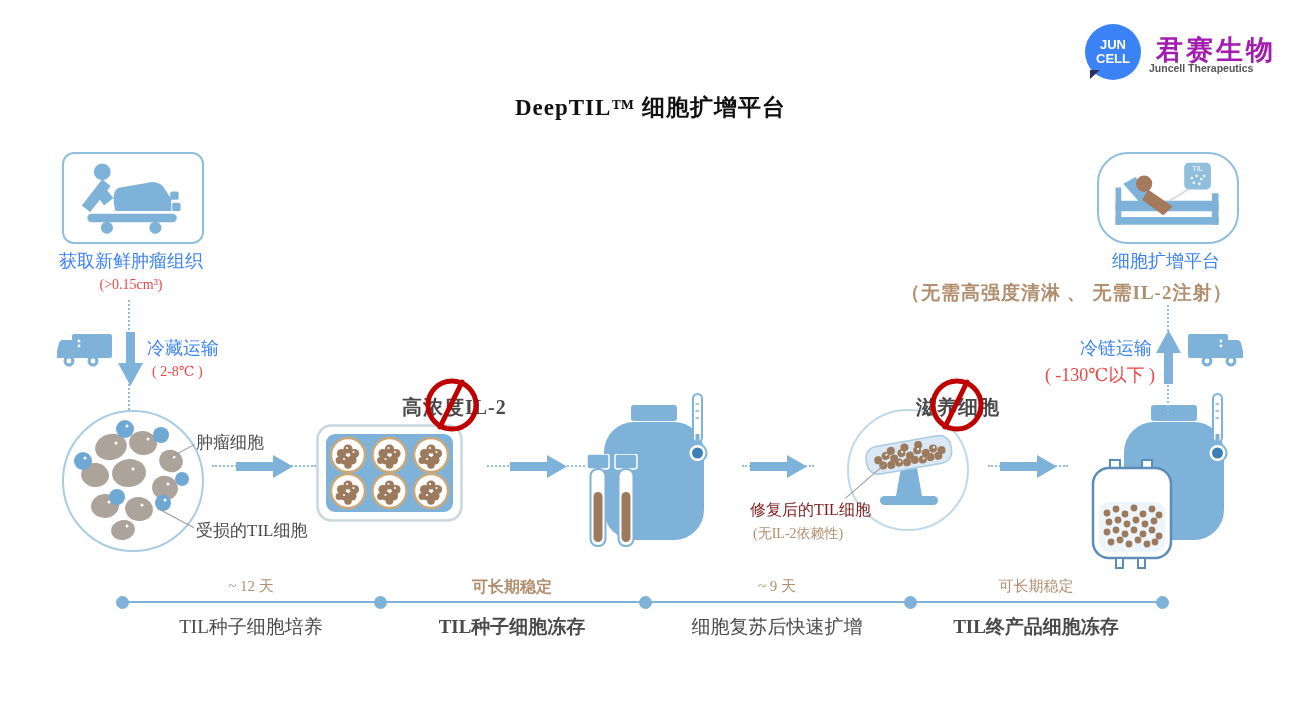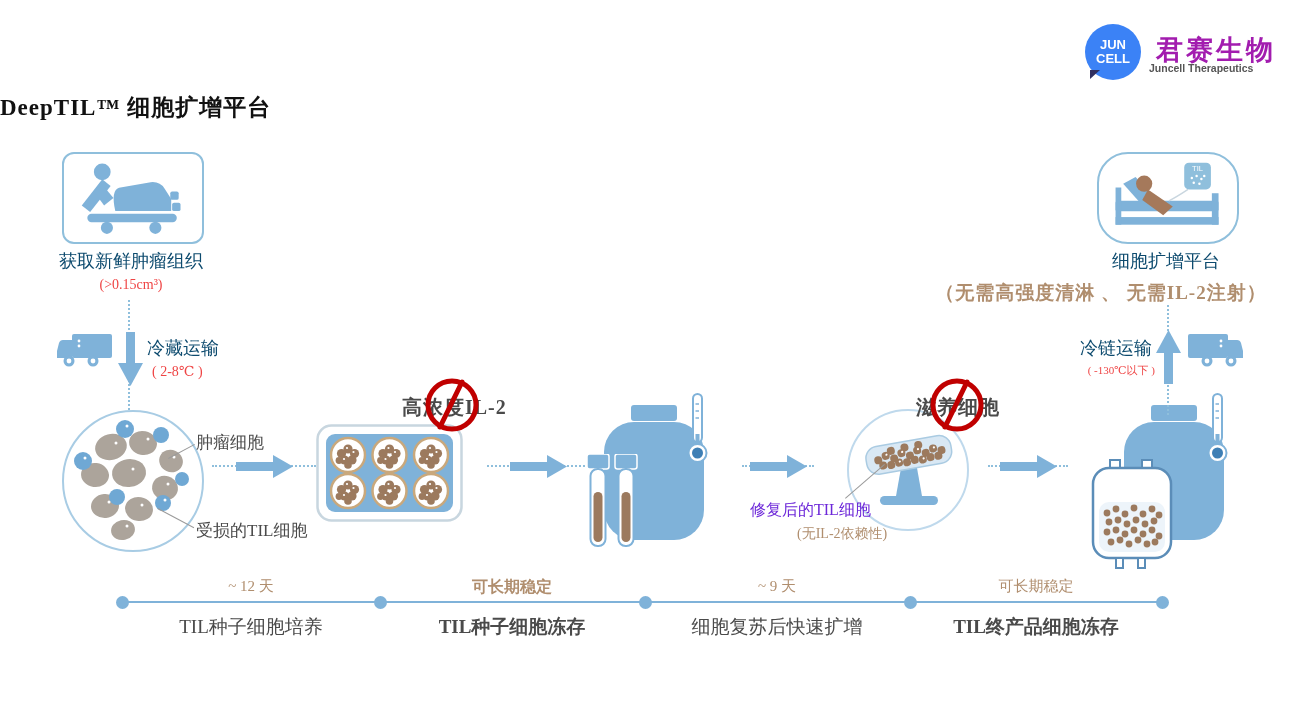--- a/index.html
+++ b/index.html
@@ -3,48 +3,48 @@
 <meta charset="utf-8">
 <style>
   html,body{margin:0;padding:0;}
   body{
     width:1301px;height:701px;position:relative;overflow:hidden;background:#ffffff;
     font-family:"Liberation Serif","DejaVu Serif",serif;color:#4a4a4a;
   }
   .abs{position:absolute;}
   .ctr{text-align:center;}
   
-  .title{left:0;top:92px;width:1301px;font-size:23px;font-weight:bold;color:#111;
+  .title{left:0;top:92px;width:1301px;text-align:center;font-size:23px;font-weight:bold;color:#111;
          font-family:"Liberation Serif","DejaVu Serif",serif;letter-spacing:1px;}
   .logo-badge{left:1085px;top:24px;width:56px;height:56px;border-radius:50%;background:#3b82f6;
         display:flex;flex-direction:column;align-items:center;justify-content:center;
         font-family:"Liberation Sans",sans-serif;color:#fff;font-weight:bold;font-size:13px;line-height:14px;}
   .logo-tail{left:1090px;top:70px;width:0;height:0;border-left:10px solid #312F5E;border-bottom:9px solid transparent;}
   .logo-cn{left:1148px;top:32px;font-family:"Liberation Sans",sans-serif;font-size:27px;font-weight:bold;color:#a21caf;letter-spacing:3px;margin-left:8px;}
   .logo-en{left:1149px;top:62px;font-family:"Liberation Sans",sans-serif;font-size:10.5px;font-weight:bold;color:#555;}
   
   .stepbox{width:138px;height:88px;border:2px solid #8FBFDC;border-radius:12px;background:#fff;
            display:flex;align-items:center;justify-content:center;}
-  .steplabel{font-size:18px;color:#0c4a6e;}
+  .steplabel{font-size:18px;color:#3b82f6;}
   .stepsub{font-size:14px;color:#ef4444;}
   .bold{font-weight:bold;}
   
   .vdot{width:0;border-left:2px dotted #8FBFDC;}
   .harrow{position:absolute;height:34px;display:flex;align-items:center;justify-content:center;}
   .harrow .dotline{position:absolute;left:0;right:0;top:16px;border-top:2px dotted #8FBFDC;}
   .harrow svg{position:relative;}
   .leader{position:absolute;height:1px;background:#9a9a9a;transform-origin:0 0;}
   
   .banned{font-size:20px;font-weight:bold;color:#4a4a4a;letter-spacing:1px;}
   
   .cell-label{font-size:17px;color:#4a4a4a;}
-  .small-label{font-size:16px;color:#6d28d9;}
+  .small-label{font-size:16px;color:#7f1d1d;}
   .small-sub{font-size:14px;color:#B08E6E;}
   
-  .bignote{font-size:19px;font-weight:bold;color:#B08E6E;text-align:center;letter-spacing:1px;}
+  .bignote{font-size:19px;font-weight:bold;color:#B08E6E;text-align:left;letter-spacing:1px;}
   
   .tl-line{left:122px;top:601px;width:1040px;height:2px;background:#7FB2D9;}
   .tl-dot{width:13px;height:13px;border-radius:50%;background:#7FB2D9;top:596px;}
   .tl-top{top:577px;font-size:15px;color:#B08E6E;text-align:center;width:200px;}
   .tl-bottom{top:614px;font-size:19px;color:#4a4a4a;text-align:center;width:280px;}
 </style>
 </head>
 <body>
 
 <svg width="0" height="0" style="position:absolute">
@@ -276,21 +276,21 @@
         <circle cx="77" cy="53" r="1.1"></circle>
     </g>
   </g>
 </svg>
 <div class="abs banned" style="left:916px;top:394px;">滋养细胞</div>
 <svg class="abs" style="left:928px;top:376px;" width="58" height="58">
     <use href="#no-sign"></use>
   </svg>
 <div class="abs leader" style="left:845px;top:498px;width:52px;transform:rotate(-41deg);"></div>
 <div class="abs small-label" style="left:750px;top:500px;">修复后的TIL细胞</div>
-<div class="abs small-sub" style="left:753px;top:525px;margin-left:44px;">(无IL-2依赖性)</div>
+<div class="abs small-sub" style="left:753px;top:525px;">(无IL-2依赖性)</div>
 
 <div class="harrow" style="left:988px;top:449px;width:80px;">
   <div class="dotline"></div>
   <svg width="57" height="25">
       <use href="#arrow-solid"></use>
     </svg>
 </div>
 
 <svg class="abs" style="left:1118px;top:405px;" width="112" height="135">
     <use href="#tank"></use>
@@ -360,21 +360,21 @@
   </svg>
 </div>
 <div class="abs ctr steplabel" style="left:1066px;top:249px;width:200px;">细胞扩增平台</div>
 <div class="abs bignote" style="left:901px;top:280px;width:400px;">（无需高强度清淋 、 无需IL-2注射）</div>
 
 <div class="abs vdot" style="left:1167px;top:305px;height:110px;"></div>
 <svg class="abs" style="left:1156px;top:330px;transform:rotate(180deg);" width="25" height="54">
     <use href="#arrow-down"></use>
   </svg>
 <div class="abs steplabel" style="left:1032px;top:336px;width:120px;text-align:right;font-family:Liberation Serif, serif;">冷链运输</div>
-<div class="abs stepsub" style="left:1022px;top:363px;width:133px;text-align:right;font-size:11px;">( -130℃以下 )</div>
+<div class="abs stepsub" style="left:1022px;top:363px;width:133px;text-align:right;font-size:18px;">( -130℃以下 )</div>
 <svg class="abs" style="left:1186px;top:331px;transform:scaleX(-1);" width="58" height="38">
     <use href="#truck"></use>
   </svg>
 
 <div class="abs tl-line"></div>
 <div class="abs tl-dot" style="left:115.5px;"></div>
 <div class="abs tl-dot" style="left:373.5px;"></div>
 <div class="abs tl-dot" style="left:638.5px;"></div>
 <div class="abs tl-dot" style="left:903.5px;"></div>
 <div class="abs tl-dot" style="left:1155.5px;"></div>

